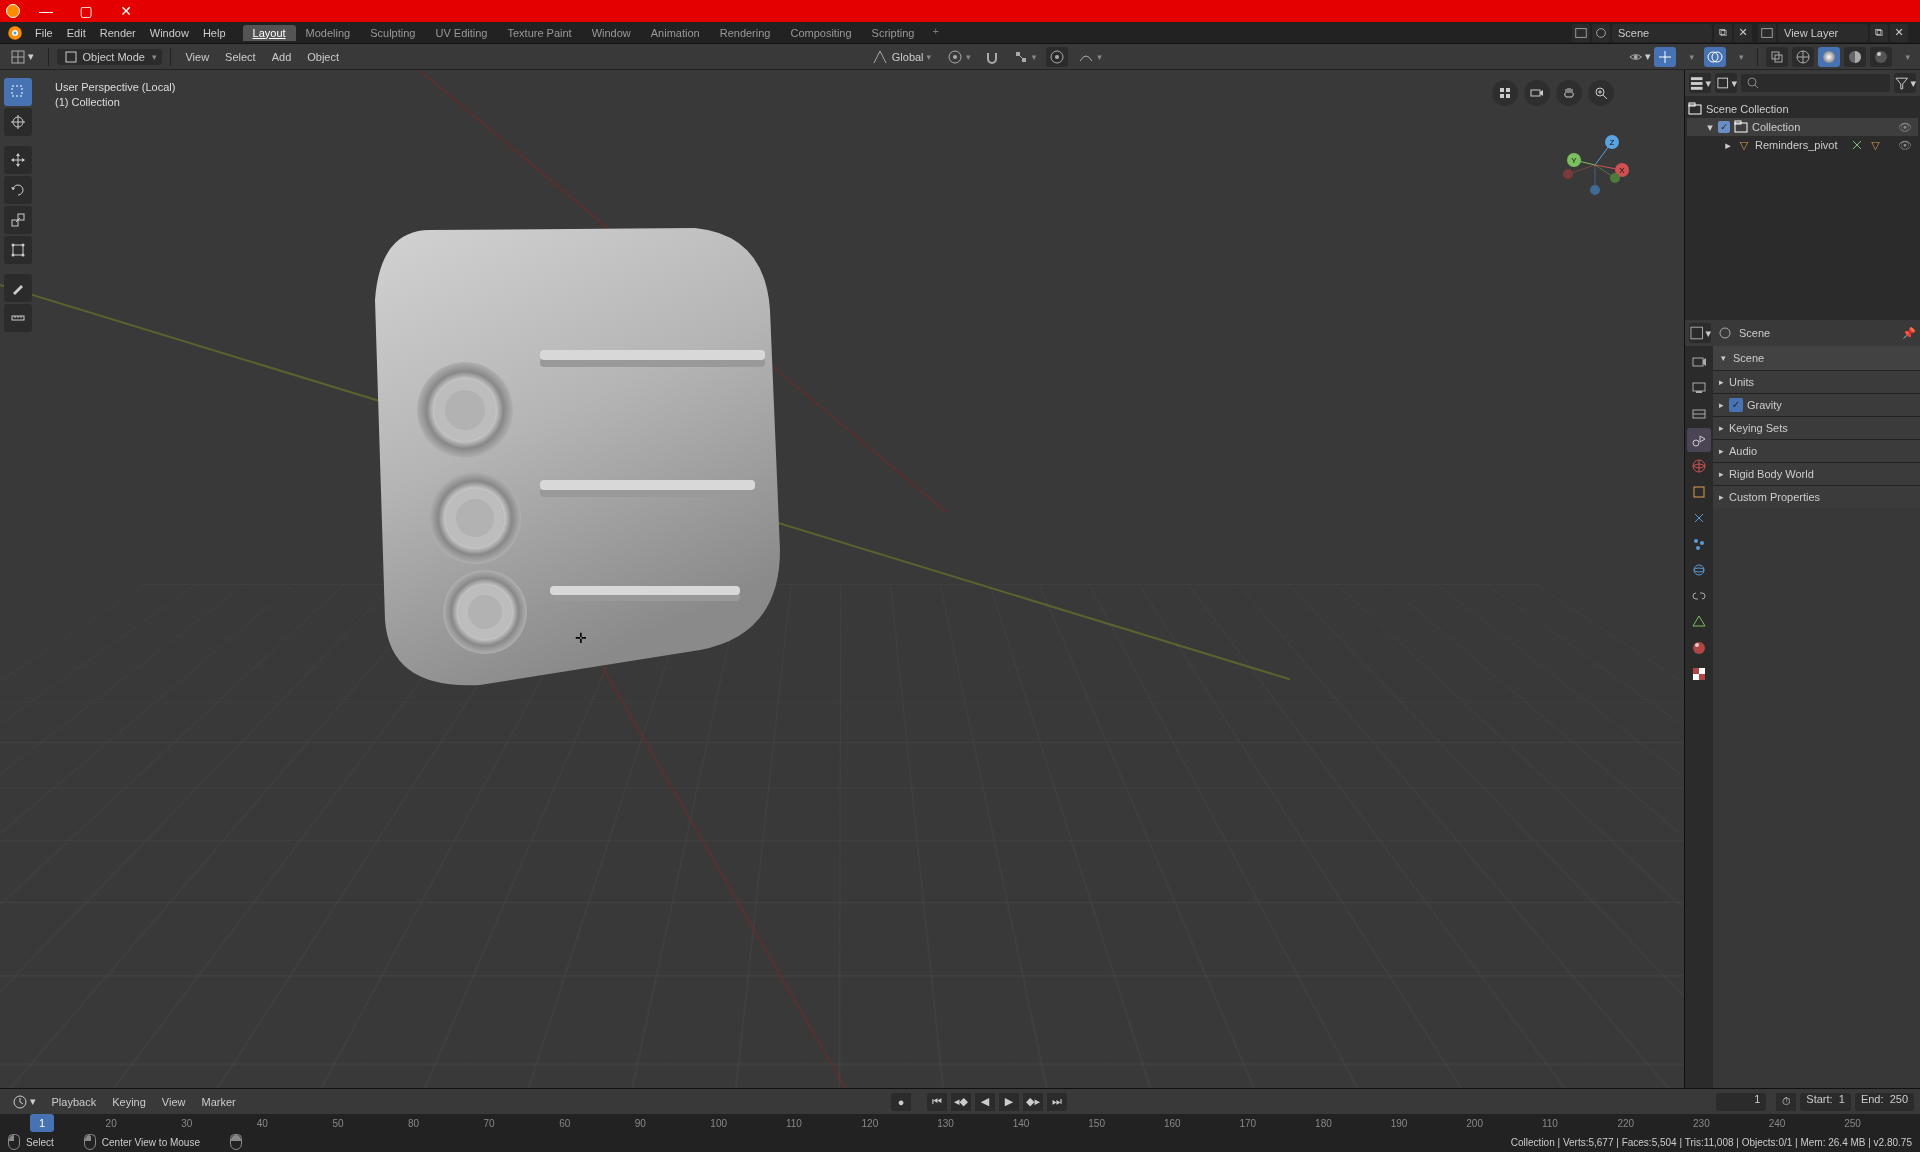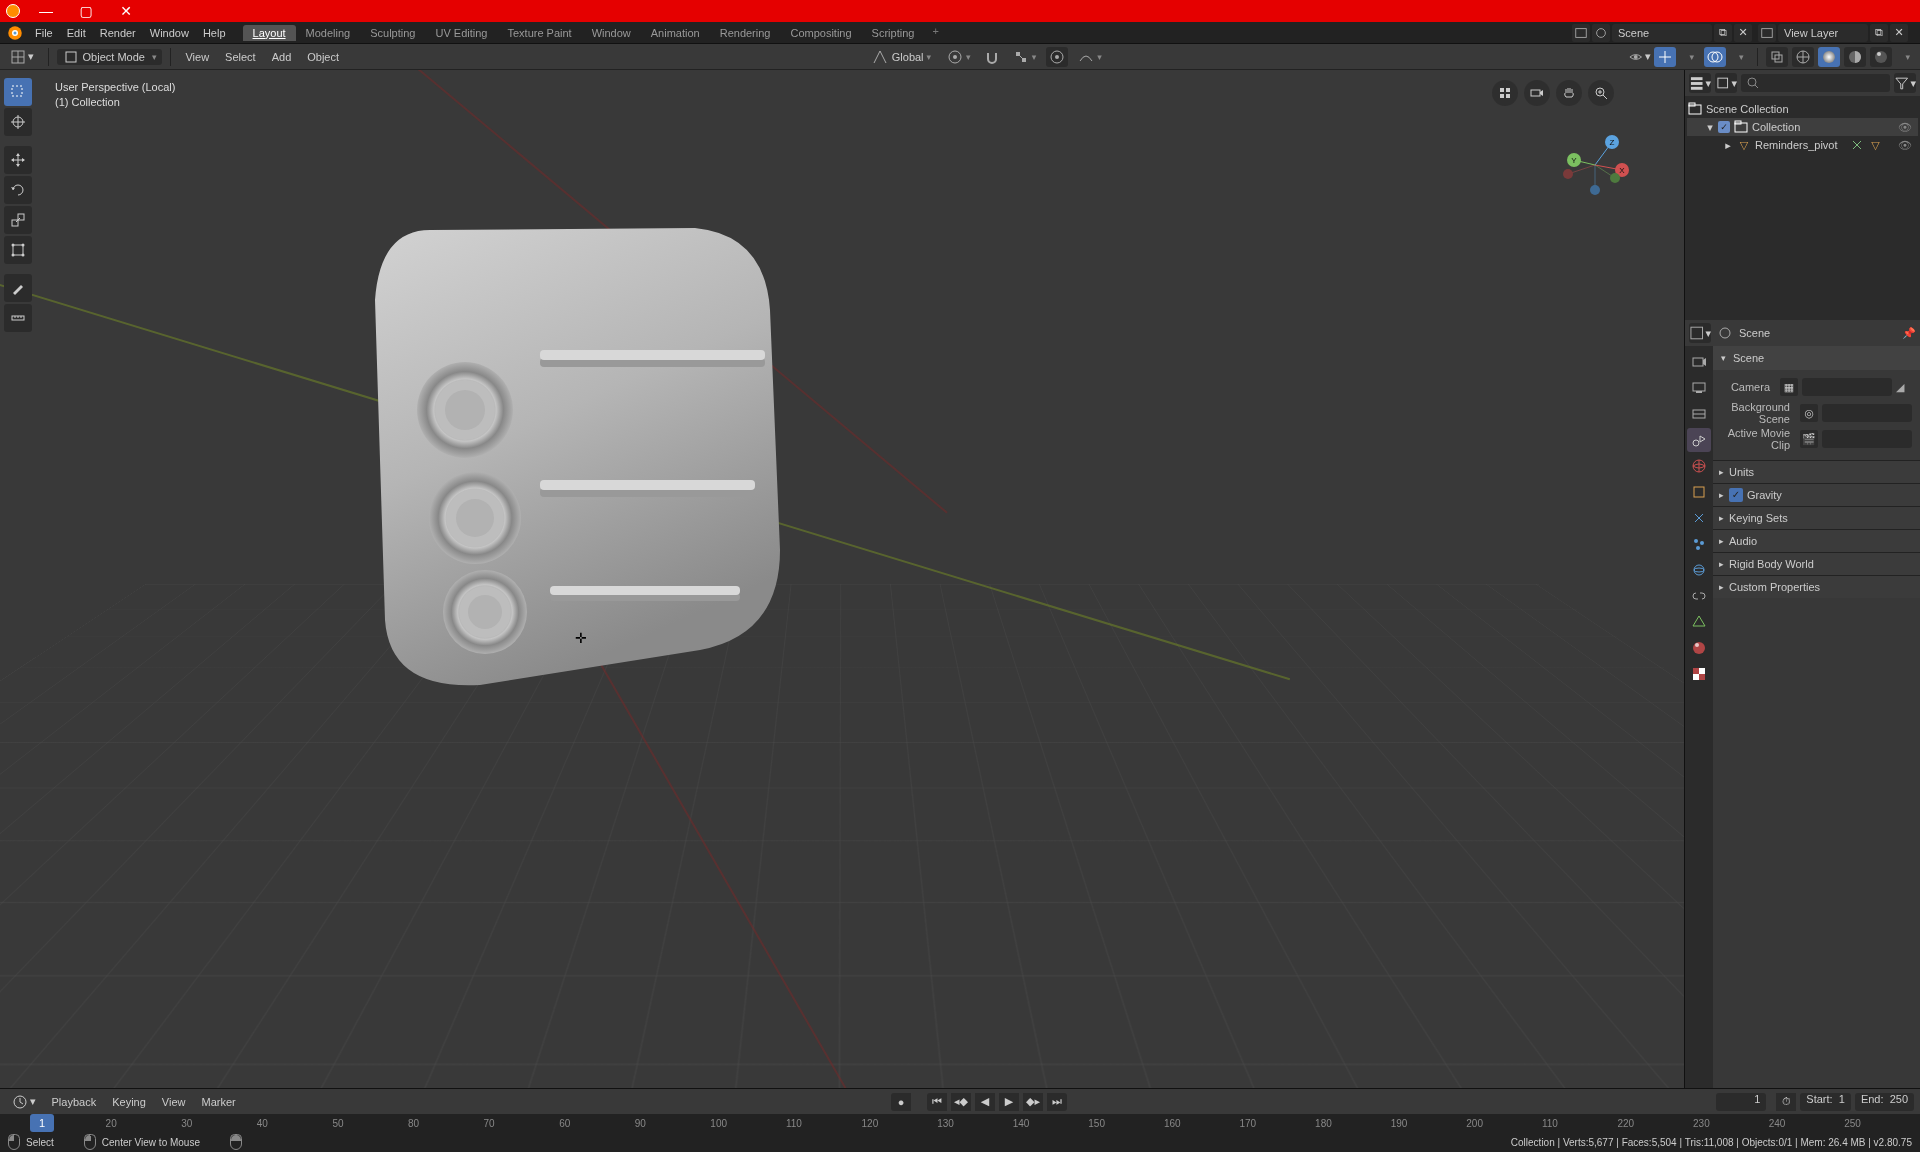--- a/index.html
+++ b/index.html
@@ -635,38 +635,20 @@
                 <rect x="2" y="8" width="6" height="6" fill="#fff"></rect>
                 <rect x="8" y="8" width="6" height="6" fill="#b04545"></rect>
               </svg>
             </div>
         </div>
         <div class="prop-body">
           <div class="prop-title">
               <span class="tri" style="width:12px;font-size:9px">▾</span>
               <span>Scene</span>
             </div>
-          <div class="panel-body">
-            <div class="field-row">
-              <span class="label">Camera</span>
-              <span class="icon-field">▦</span>
-              <div class="field"></div>
-              <span class="eyedrop">◢</span>
-            </div>
-            <div class="field-row">
-              <span class="label">Background Scene</span>
-              <span class="icon-field">◎</span>
-              <div class="field"></div>
-            </div>
-            <div class="field-row">
-              <span class="label">Active Movie Clip</span>
-              <span class="icon-field">🎬</span>
-              <div class="field"></div>
-            </div>
-          </div>
           <div class="panel">
               <div class="panel-head">
                 <span class="tri">▸</span>
                 <span>Units</span>
               </div>
             </div>
           <div class="panel">
               <div class="panel-head">
                 <span class="tri">▸</span>
                 <span class="checkbox">✓</span>

